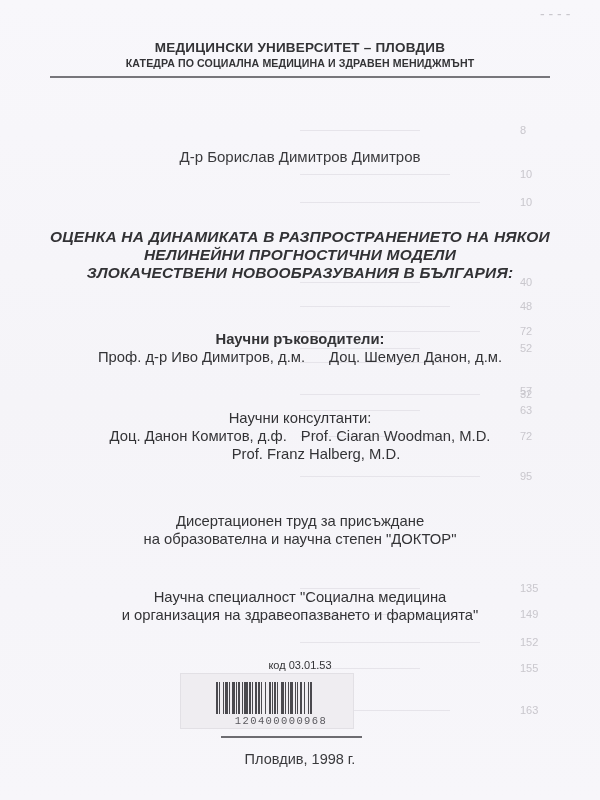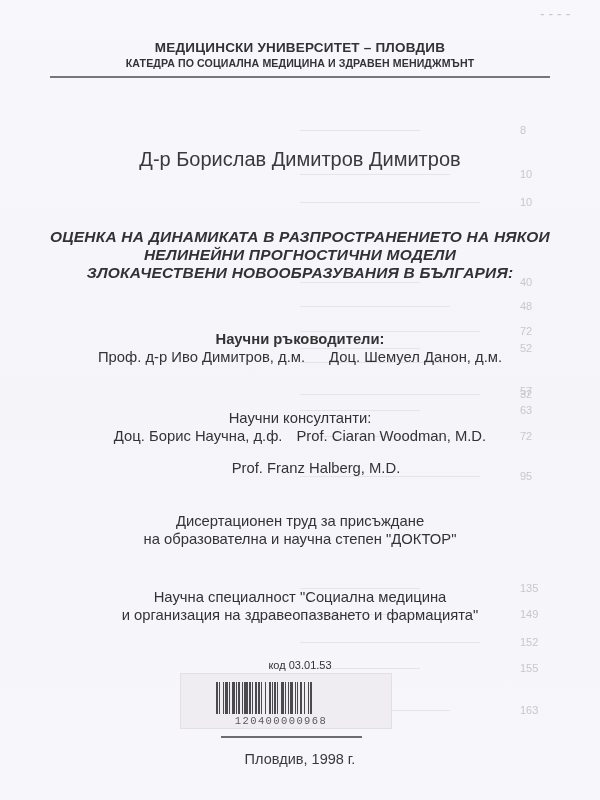--- a/index.html
+++ b/index.html
@@ -28,40 +28,40 @@
     }
     .dept {
       top: 57px; font-size: 10.6px; font-weight: bold; letter-spacing: 0.1px;
       color: #333336;
     }
     .rule {
       position: absolute; left: 50px; top: 76px; width: 500px; height: 2px;
       background: #77767b;
     }
     .author {
-      top: 148px; font-size: 20px; color: #3a3a3d;
+      top: 148px; font-size: 15px; color: #3a3a3d;
     }
     .title {
       top: 228px; font-size: 15.5px; font-weight: bold; line-height: 18px;
       color: #323235; letter-spacing: 0.2px;
     }
     .title div { white-space: nowrap; font-style: italic; }
     .block { font-size: 14.8px; line-height: 18px; color: #333336; }
     .sup-label { top: 330px; font-weight: bold; }
     .sup-names { top: 348px; }
     .sup-names span.gap { display: inline-block; width: 24px; }
     .con-label { top: 409px; }
     .con-line1 { top: 427px; }
     .con-line1 span.gap { display: inline-block; width: 14px; }
-    .con-line2 { top: 459px; padding-left: 32px; }
+    .con-line2 { top: 445px; padding-left: 32px; }
     .diss { top: 512px; }
     .spec { top: 588px; }
     .code { top: 659px; font-size: 11px; color: #333336; }
     .barcode-label {
-      position: absolute; left: 180px; top: 673px; width: 212px; height: 56px;
+      position: absolute; left: 180px; top: 673px; width: 174px; height: 56px;
       background: #efedf1; border: 1px solid #e2e0e5;
     }
     .bars {
       position: absolute; left: 35px; top: 8px; width: 130px; height: 32px;
       display: flex; align-items: stretch;
     }
     .bars i { display: block; height: 100%; }
     .barcode-num {
       position: absolute; left: 0; width: 200px; top: 41px; text-align: center;
       font-family: "Liberation Mono", monospace; font-size: 10.5px; color: #5a595e;
@@ -128,21 +128,21 @@
     <div>ЗЛОКАЧЕСТВЕНИ НОВООБРАЗУВАНИЯ В БЪЛГАРИЯ:</div>
   </div>
 
   <div class="center block sup-label">Научни ръководители:</div>
   <div class="center block sup-names">
     <span>Проф. д-р Иво Димитров, д.м.</span><span class="gap"></span><span>Доц. Шемуел Данон, д.м.</span>
   </div>
 
   <div class="center block con-label">Научни консултанти:</div>
   <div class="center block con-line1">
-    <span>Доц. Борис Научна, д.ф.</span><span class="gap"></span><span>Prof. Ciaran Woodman, M.D.</span>
+    <span>Доц. Данон Комитов, д.ф.</span><span class="gap"></span><span>Prof. Ciaran Woodman, M.D.</span>
   </div>
   <div class="center block con-line2">Prof. Franz Halberg, M.D.</div>
 
   <div class="center block diss">
     <div>Дисертационен труд за присъждане</div>
     <div>на образователна и научна степен "ДОКТОР"</div>
   </div>
 
   <div class="center block spec">
     <div>Научна специалност "Социална медицина</div>

